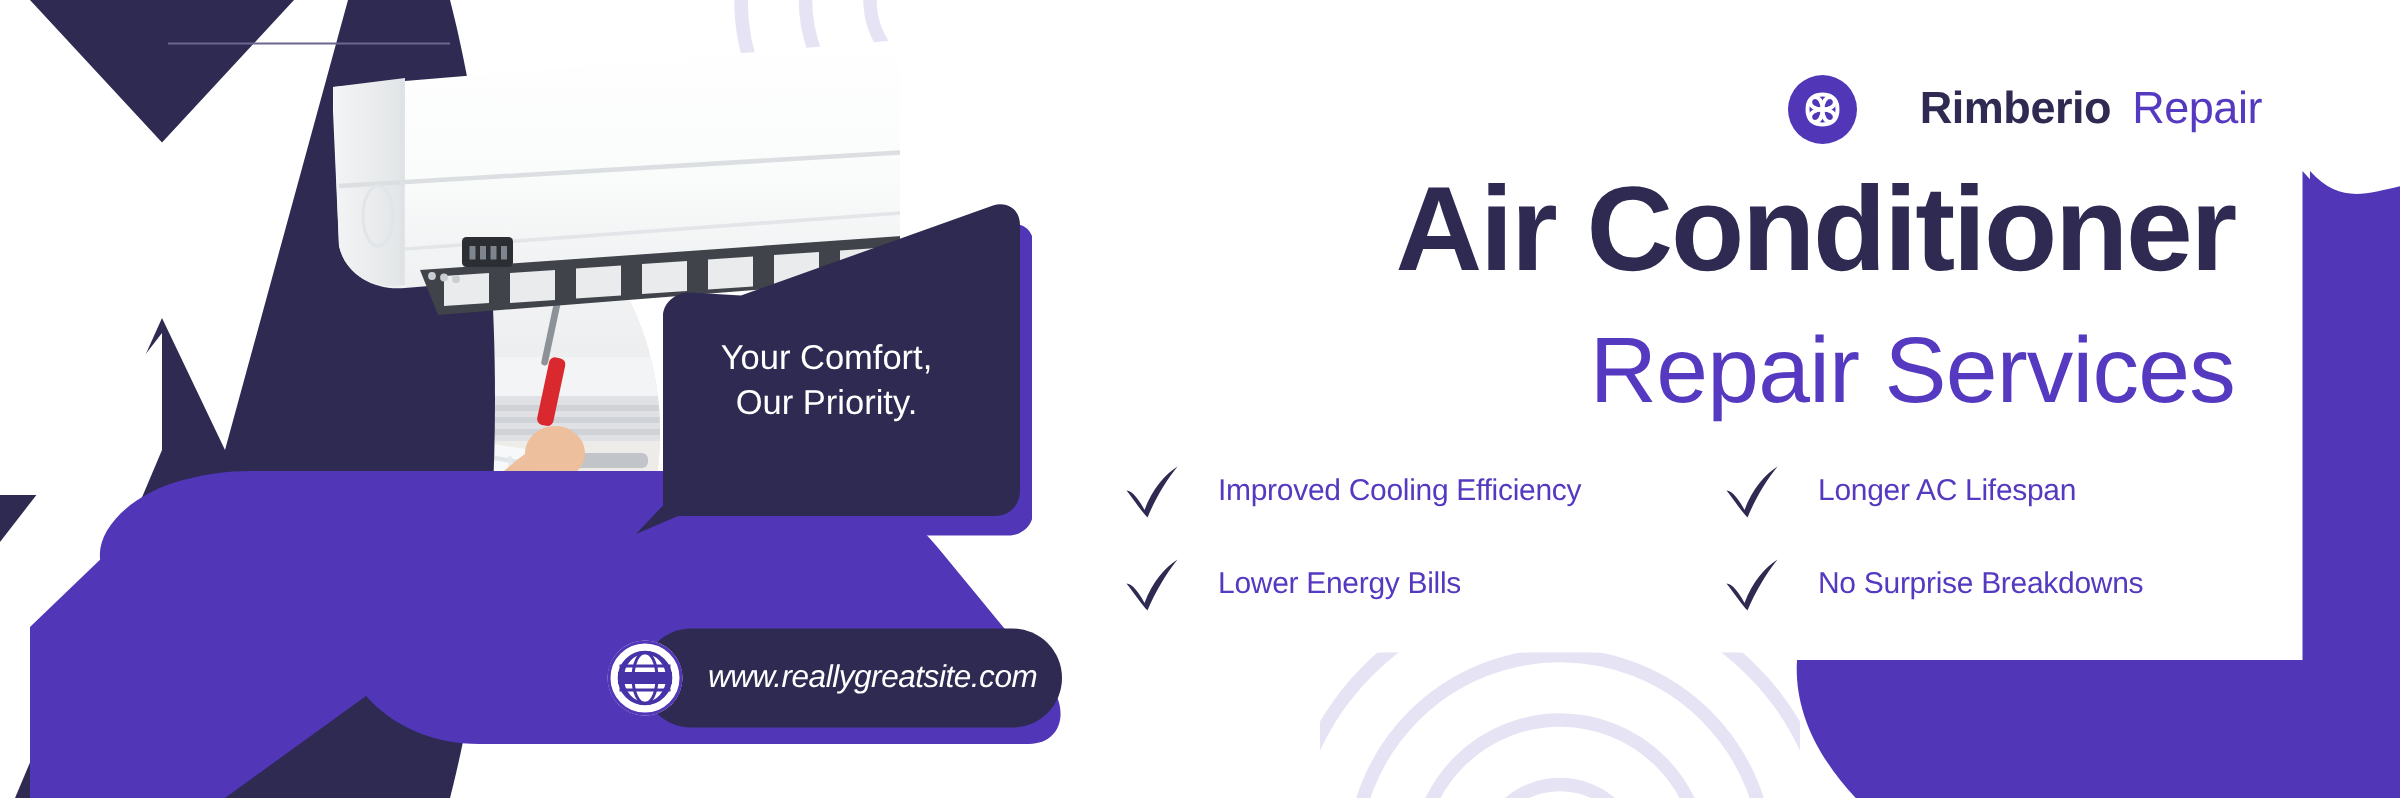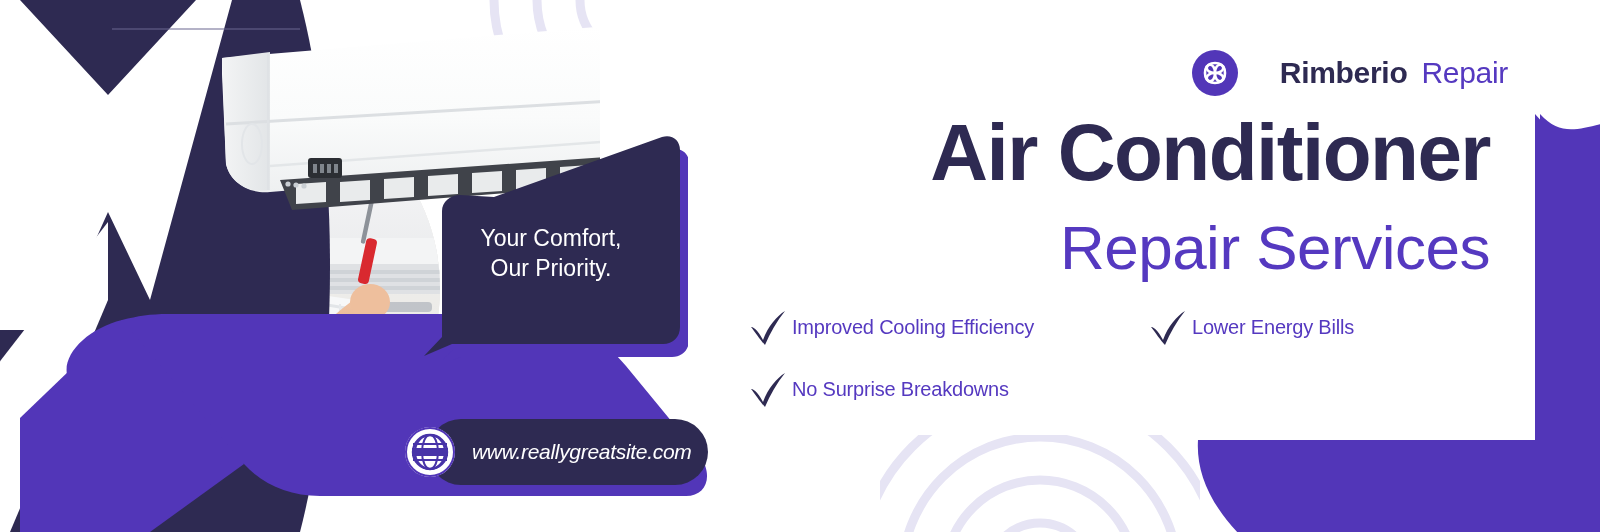--- a/index.html
+++ b/index.html
@@ -45,21 +45,21 @@
   }
 
   
   #brand { position:absolute; right:92px; top:50px; display:flex; align-items:center; gap:14px; z-index:14; }
   #brand-name { font-size:30px; font-weight:700; color:#2e2a52; letter-spacing:-0.3px;margin-left:28px; }
   #brand-suffix { font-size:30px; font-weight:400; color:#5539c0; letter-spacing:-0.3px; }
 
   
   #features { position:absolute; left:748px; top:296px; width:760px; z-index:12;
               display:grid; grid-template-columns:400px 360px; grid-auto-rows:62px; }
-  .feature { display:flex; align-items:center; gap:4px; }
+  .feature { display:flex; align-items:center; gap:24px; }
   .feature-label { font-size:20px; color:#5539c0; letter-spacing:-0.2px; white-space:nowrap; }
   .check { flex:0 0 auto; width:40px; height:40px; }
 
   
   #bubble-wrap { position:absolute; left:418px; top:135px; width:270px; height:225px; z-index:9; }
   #bubble-text {
     position:absolute; left:22px; top:88px; width:222px;
     color:#ffffff; font-size:23px; line-height:1.32; text-align:center;
   }
 
@@ -295,20 +295,26 @@
 
   <div id="features">
 
     <div class="feature">
       <svg class="check" viewBox="0 0 40 40">
         <path d="M3,20 C7,20 12,27 15,33 C20,19 29,9 37,4 C29,14 22,26 17,38 C13,34 7,25 3,20 Z" fill="#2e2a52"></path>
       </svg>
       <span class="feature-label">Improved Cooling Efficiency</span>
     </div>
 
+    <div class="feature">
+      <svg class="check" viewBox="0 0 40 40">
+        <path d="M3,20 C7,20 12,27 15,33 C20,19 29,9 37,4 C29,14 22,26 17,38 C13,34 7,25 3,20 Z" fill="#2e2a52"></path>
+      </svg>
+      <span class="feature-label">Longer AC Lifespan</span>
+    </div>
 
     <div class="feature">
       <svg class="check" viewBox="0 0 40 40">
         <path d="M3,20 C7,20 12,27 15,33 C20,19 29,9 37,4 C29,14 22,26 17,38 C13,34 7,25 3,20 Z" fill="#2e2a52"></path>
       </svg>
       <span class="feature-label">Lower Energy Bills</span>
     </div>
 
     <div class="feature">
       <svg class="check" viewBox="0 0 40 40">

